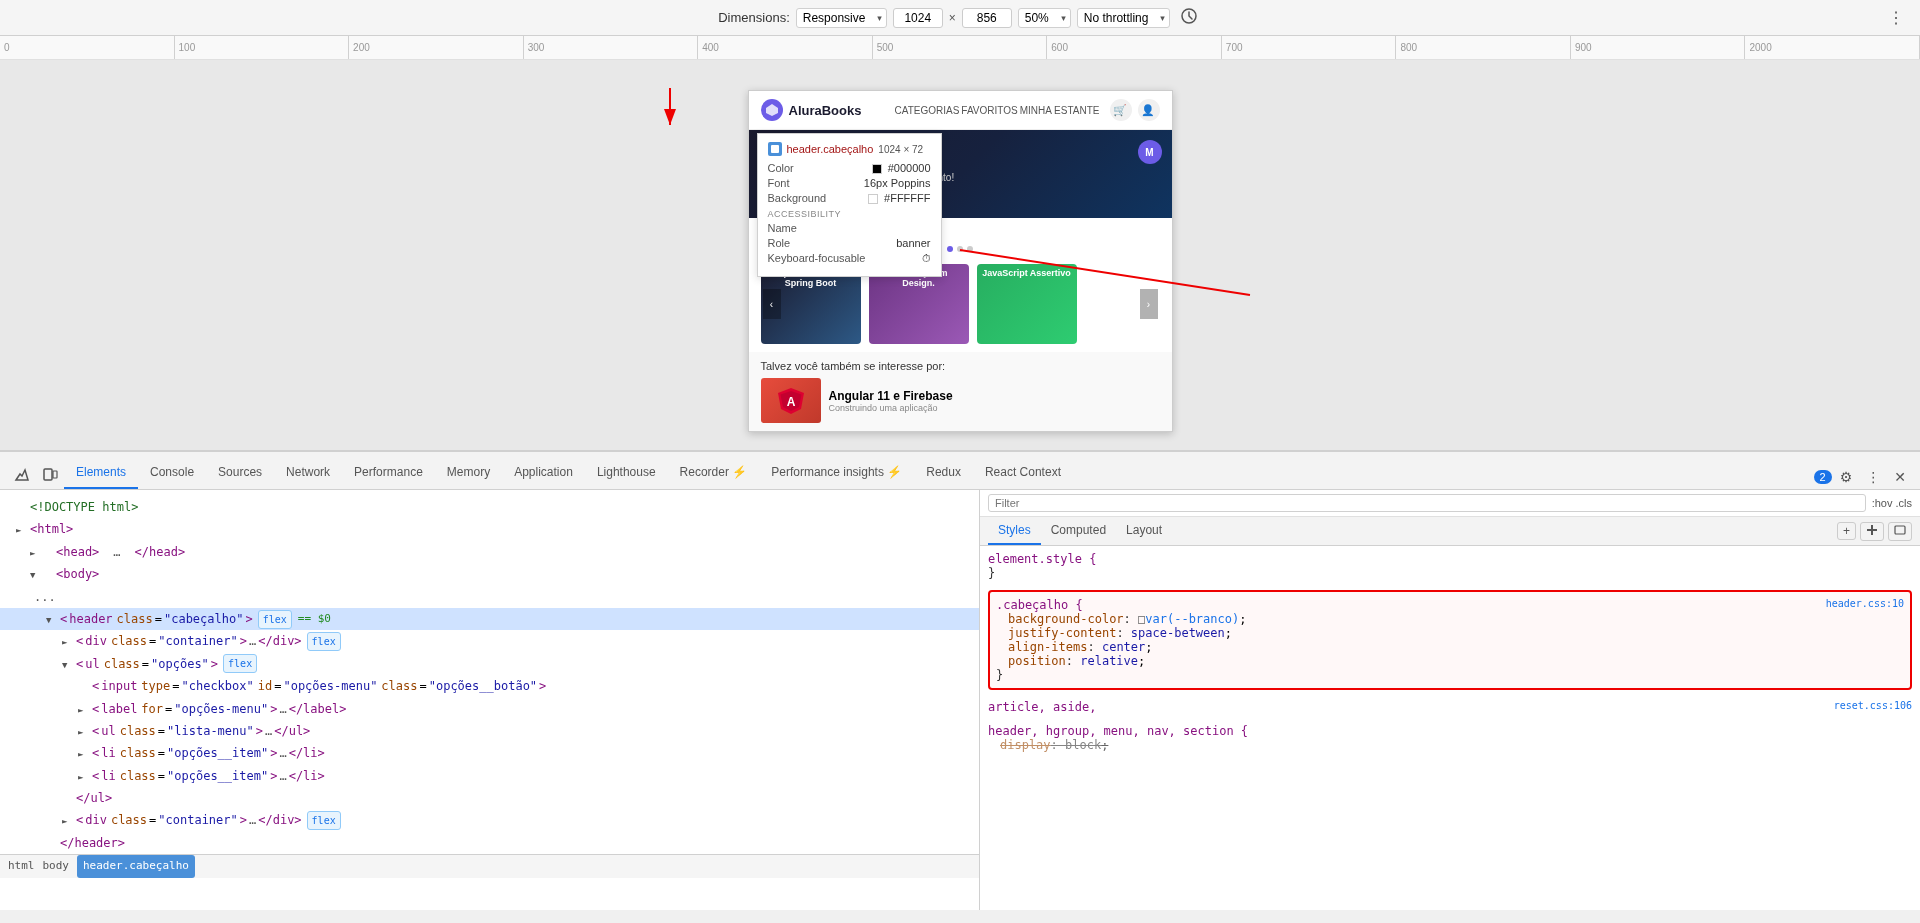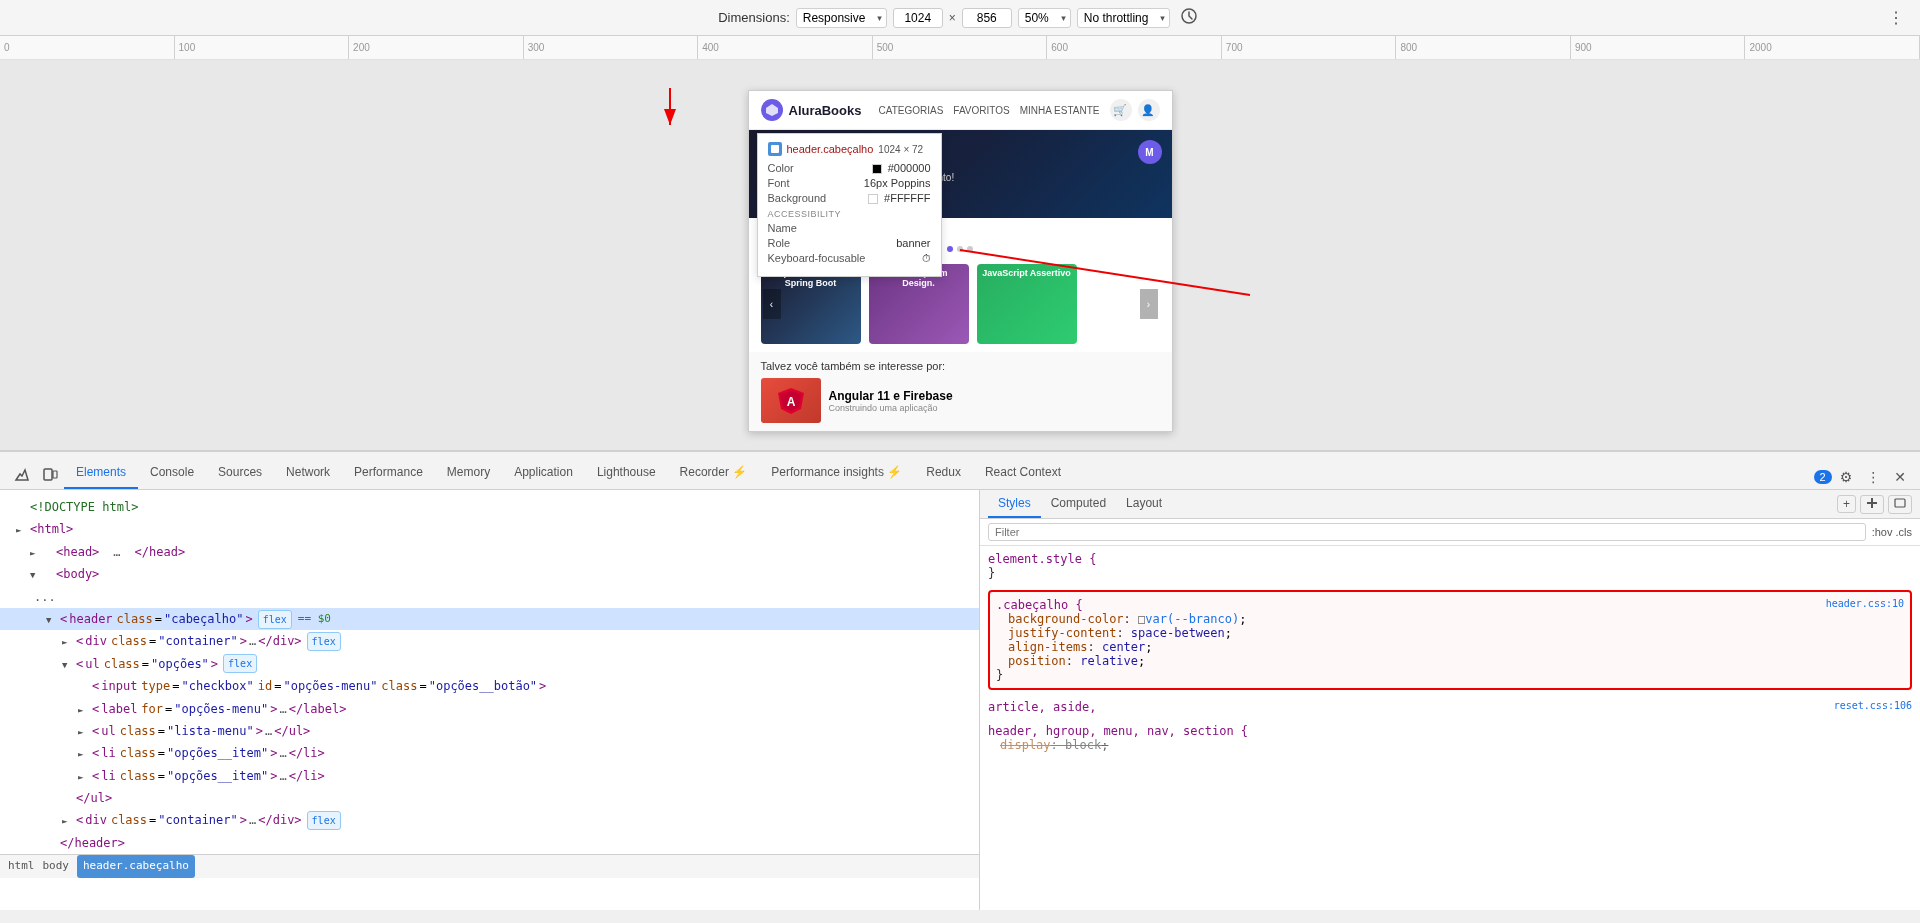--- a/index.html
+++ b/index.html
@@ -114,21 +114,21 @@
       background: #6c5ce7;
       border-radius: 50%;
       display: flex;
       align-items: center;
       justify-content: center;
       color: white;
       font-size: 10px;
     }
     .alura-nav-links {
       display: flex;
-      gap: 10px;
+      gap: 2px;
       margin-left: auto;
       font-size: 10px;
       color: #555;
     }
     .alura-nav-icons {
       display: flex;
       gap: 6px;
     }
     .alura-nav-icon {
       width: 22px;
@@ -1028,43 +1028,43 @@
         <span class="breadcrumb-item">html</span>
         <span class="breadcrumb-sep"> </span>
         <span class="breadcrumb-item">body</span>
         <span class="breadcrumb-sep"> </span>
         <span class="breadcrumb-item active">header.cabeçalho</span>
       </div>
     </div>
 
     <div id="styles-panel">
 
+      <div id="styles-filter">
+        <input class="filter-input" placeholder="Filter" style="">
+        <span class="filter-pseudo">:hov  .cls</span>
+      </div>
+
       <div id="styles-tabs">
         <div class="styles-tab active">Styles</div>
         <div class="styles-tab">Computed</div>
         <div class="styles-tab">Layout</div>
         <div class="styles-tab-actions">
           <button class="styles-action-btn">+</button>
           <button class="styles-action-btn">
             <svg width="12" height="12" viewBox="0 0 12 12">
                 <rect x="1" y="5" width="10" height="2" fill="#555"></rect>
                 <rect x="5" y="1" width="2" height="10" fill="#555"></rect>
               </svg>
           </button>
           <button class="styles-action-btn">
             <svg width="12" height="12" viewBox="0 0 12 12">
                 <rect x="1" y="2" width="10" height="8" rx="1" fill="none" stroke="#555" stroke-width="1.2"></rect>
               </svg>
           </button>
         </div>
-      </div>
-
-      <div id="styles-filter">
-        <input class="filter-input" placeholder="Filter" style="">
-        <span class="filter-pseudo">:hov  .cls</span>
       </div>
 
       <div id="styles-content">
 
         <div class="style-rule">
           <div>
             <span class="style-selector">element.style {</span>
           </div>
           <div class="style-block">
           </div>

